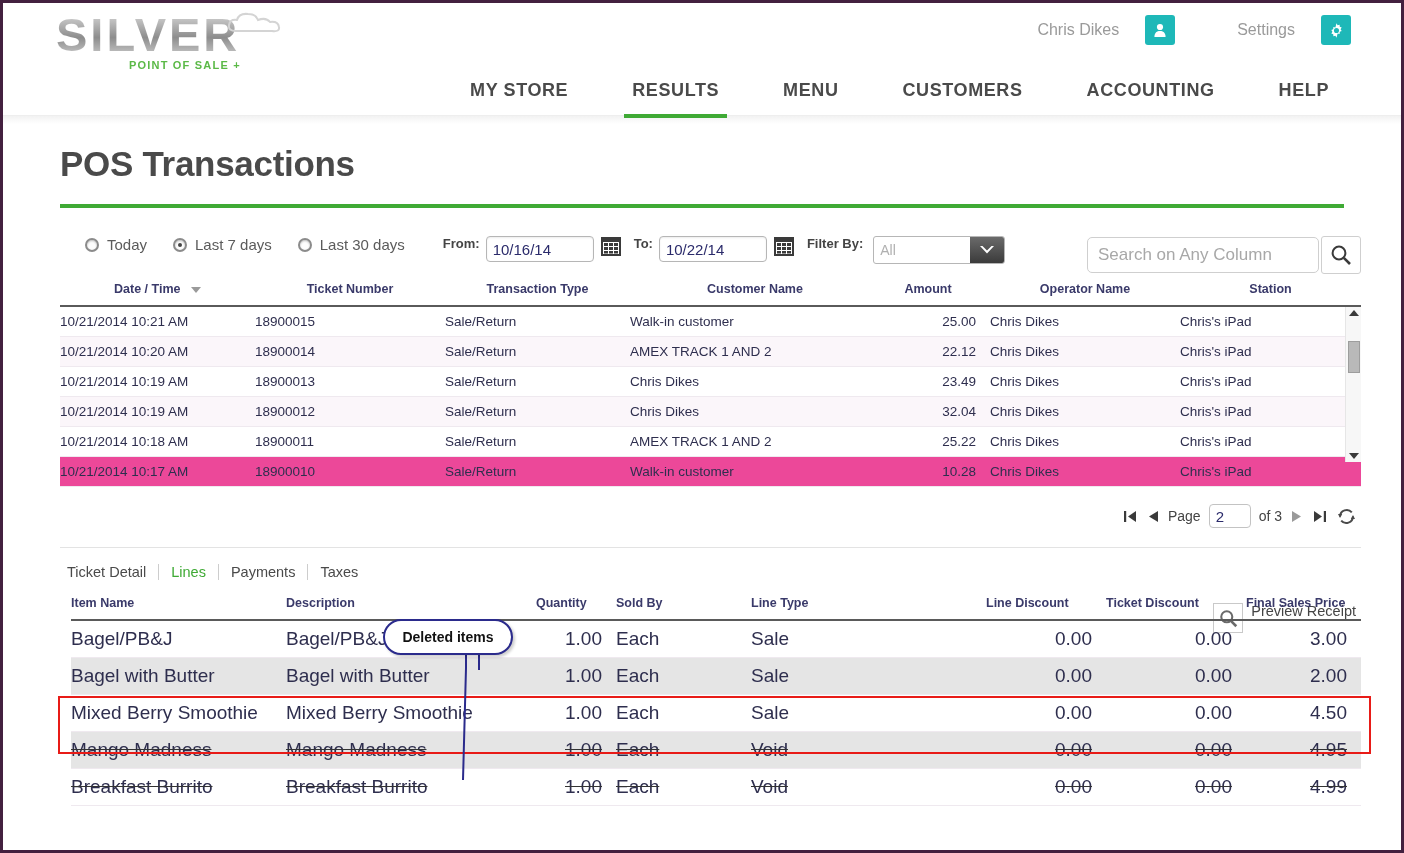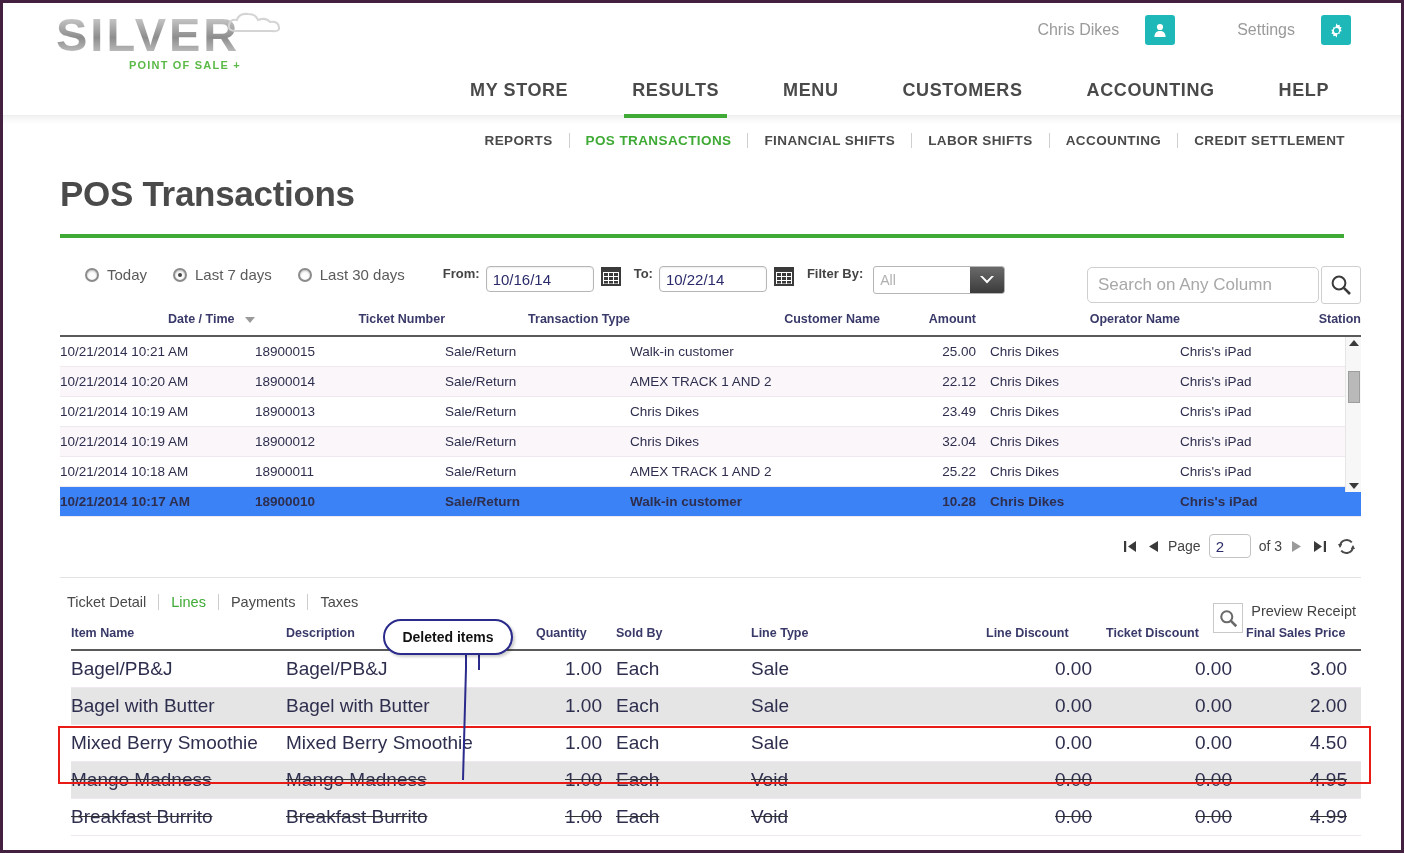--- a/index.html
+++ b/index.html
@@ -114,29 +114,29 @@
   .search-input::placeholder { color: #a8a8a8; }
   .search-btn {
     width: 40px; height: 38px; border: 1px solid #cfcfcf; background: #fff;
     margin-left: 2px; border-radius: 3px;
     display: flex; align-items: center; justify-content: center;
   }
   
   .grid1 { margin: 12px 40px 0 57px; position: relative; }
   table.g { width: 100%; border-collapse: collapse; table-layout: fixed; }
   table.g th {
-    text-align: right; font-size: 12.5px; color: #3a3a6a; font-weight: bold;
+    text-align: center; font-size: 12.5px; color: #3a3a6a; font-weight: bold;
     padding: 0 0 9px 0; border-bottom: 2px solid #5a5a5a; white-space: nowrap;
   }
   table.g td {
     font-size: 13.5px; color: #2e2e4e; padding: 7px 0; white-space: nowrap;
     border-bottom: 1px solid #efe9ef;
   }
   table.g tr.alt td { background: #fbf6fa; }
-  table.g tr.sel td { background: #3b82f6; font-weight: bold; }
+  table.g tr.sel td { background: #ec4899; }
   .num { text-align: right; padding-right: 14px !important; }
   .scroll-col {
     position: absolute; right: 0; top: 25px; width: 16px; height: 155px;
     background: #f7f7f7; border-left: 1px solid #e6e6e6;
     display: flex; flex-direction: column; align-items: center;
     justify-content: space-between; padding: 3px 0;
   }
   .sb-thumb { position: absolute; top: 34px; left: 2px; width: 12px; height: 32px;
     background: #b9b9b9; border: 1px solid #9d9d9d; }
   .arrow-up { width: 0; height: 0; border-left: 5px solid transparent; border-right: 5px solid transparent; border-bottom: 6px solid #3a3a3a; }
@@ -229,33 +229,20 @@
   <div class="mainnav">
     <a>MY STORE</a>
     <a class="active">RESULTS</a>
     <a>MENU</a>
     <a>CUSTOMERS</a>
     <a>ACCOUNTING</a>
     <a>HELP</a>
   </div>
   <div class="navshadow"></div>
 
-  <div class="subnav">
-    <a>REPORTS</a>
-    <span class="sep"></span>
-    <a class="active">POS TRANSACTIONS</a>
-    <span class="sep"></span>
-    <a>FINANCIAL SHIFTS</a>
-    <span class="sep"></span>
-    <a>LABOR SHIFTS</a>
-    <span class="sep"></span>
-    <a>ACCOUNTING</a>
-    <span class="sep"></span>
-    <a>CREDIT SETTLEMENT</a>
-  </div>
 
   <h1 class="page-title">POS Transactions</h1>
   <div class="title-rule"></div>
 
   <div class="filterbar">
     <label class="radio-wrap">
       <span class="radio"></span>
       <span class="radio-label">Today</span>
     </label>
     <label class="radio-wrap">

